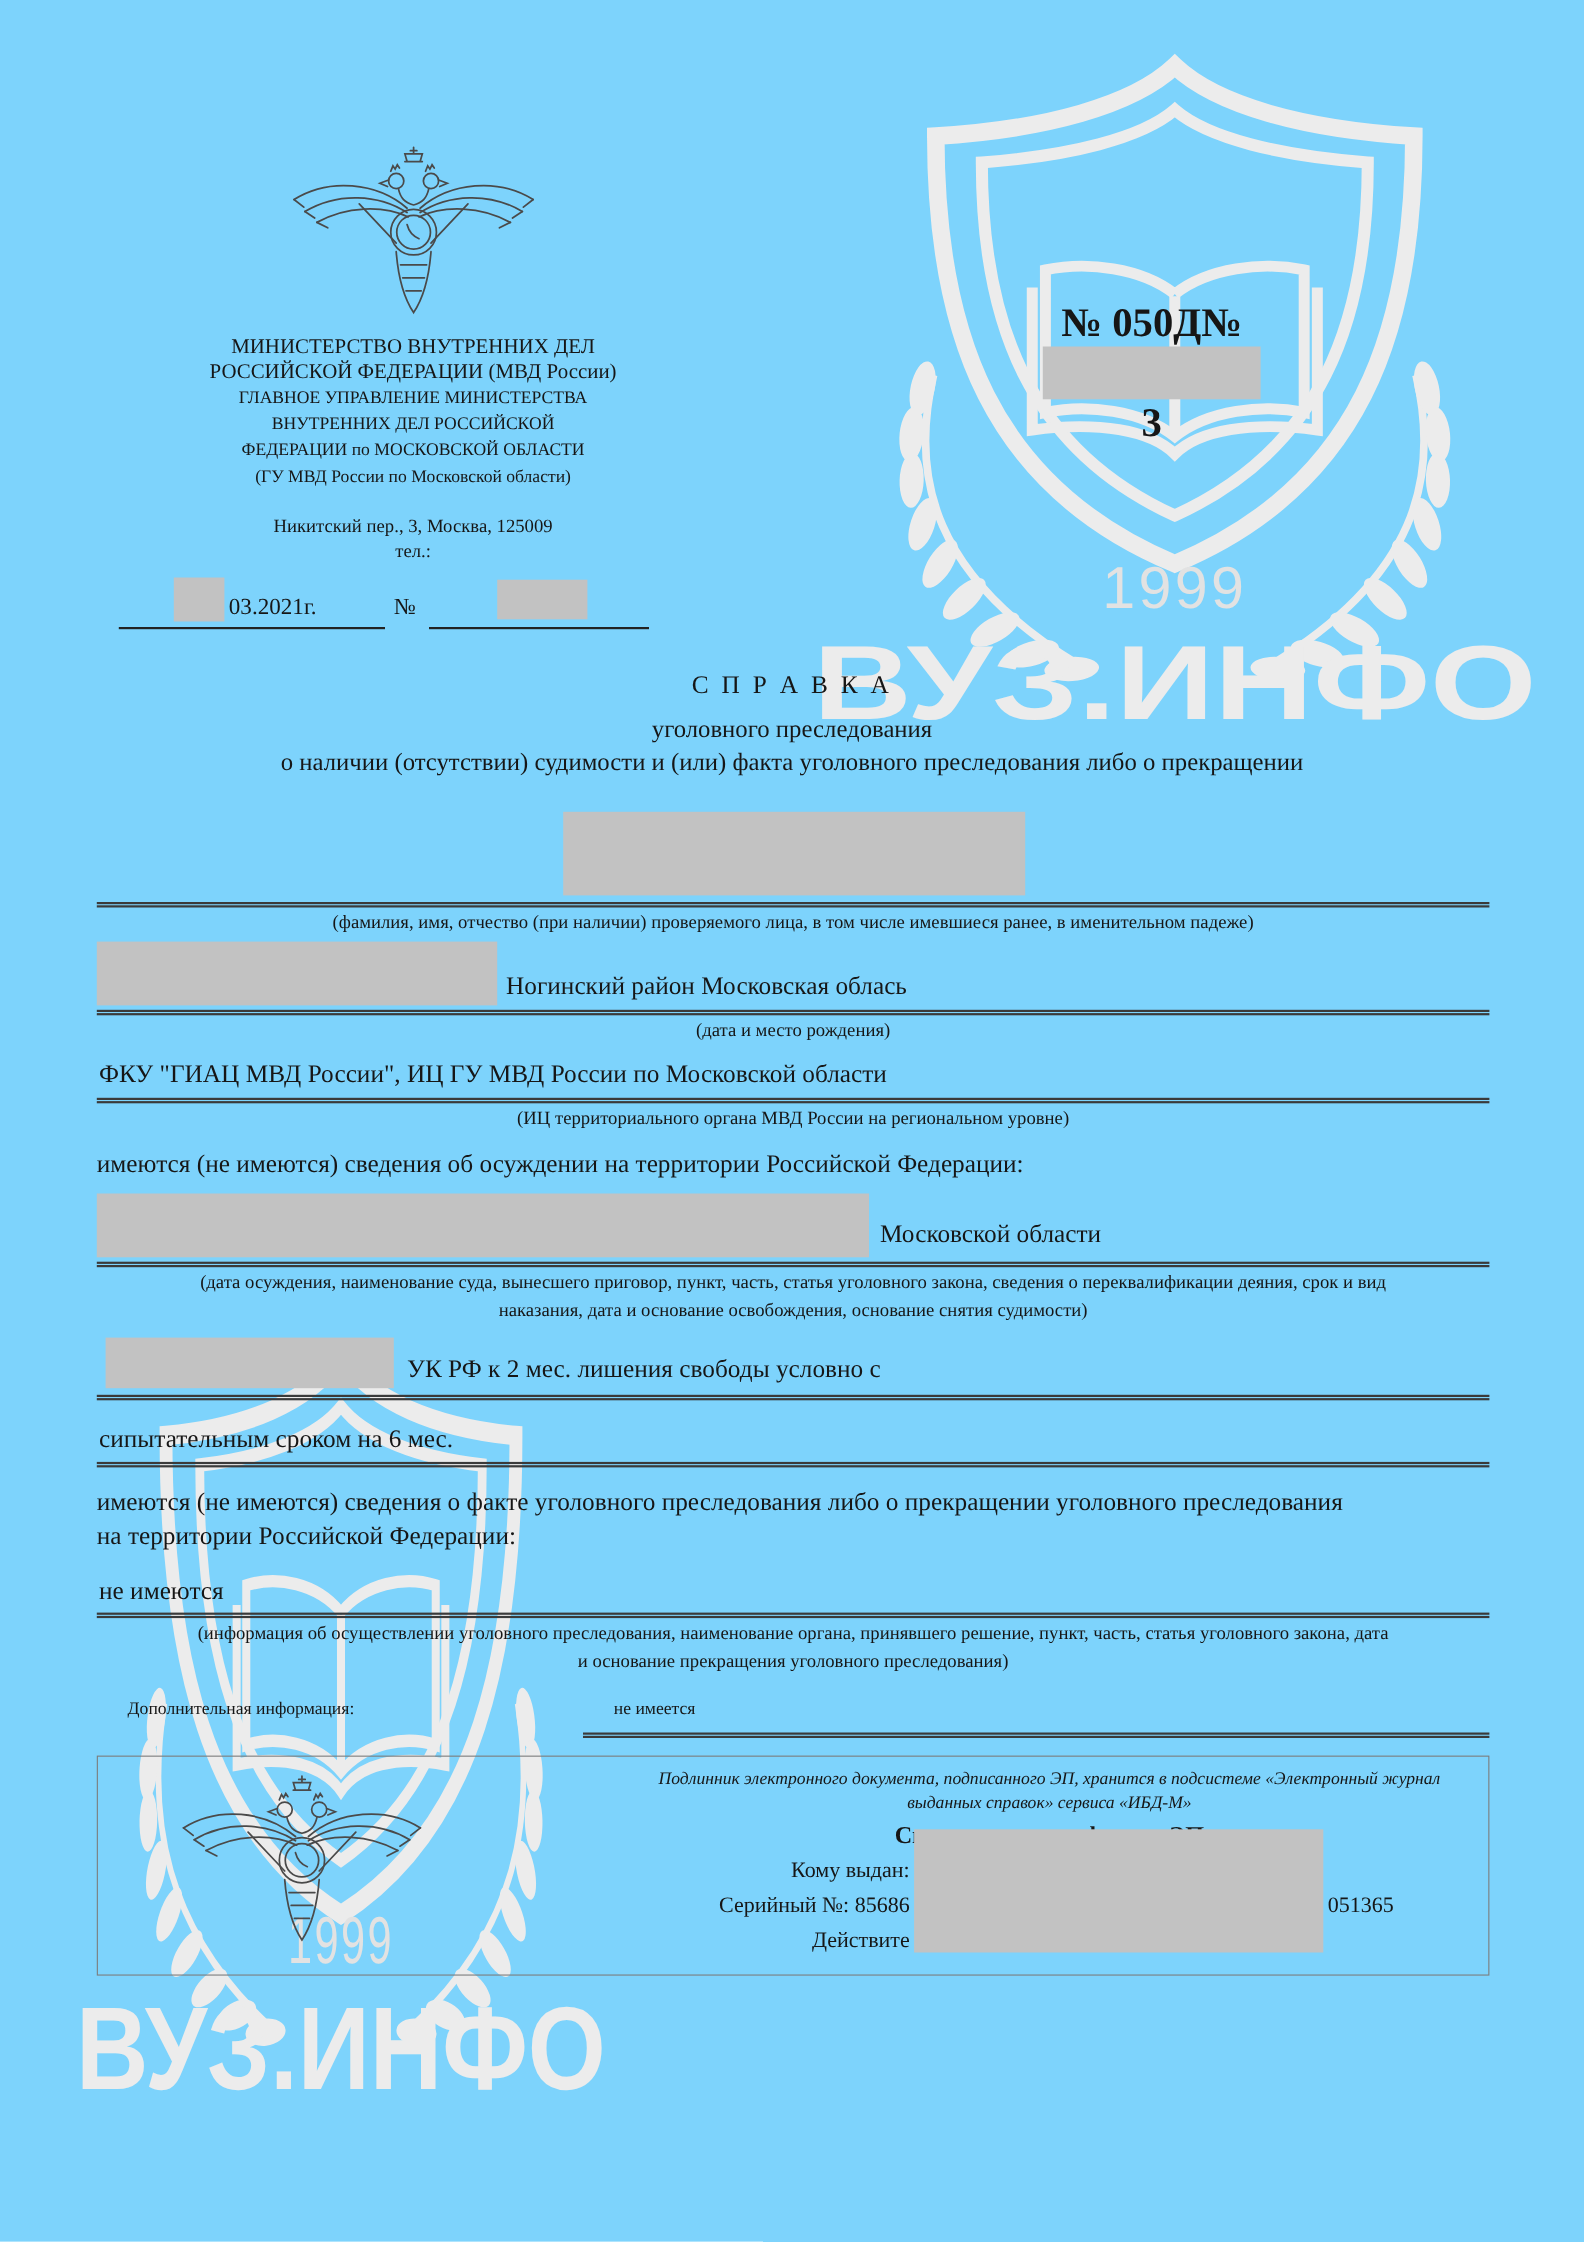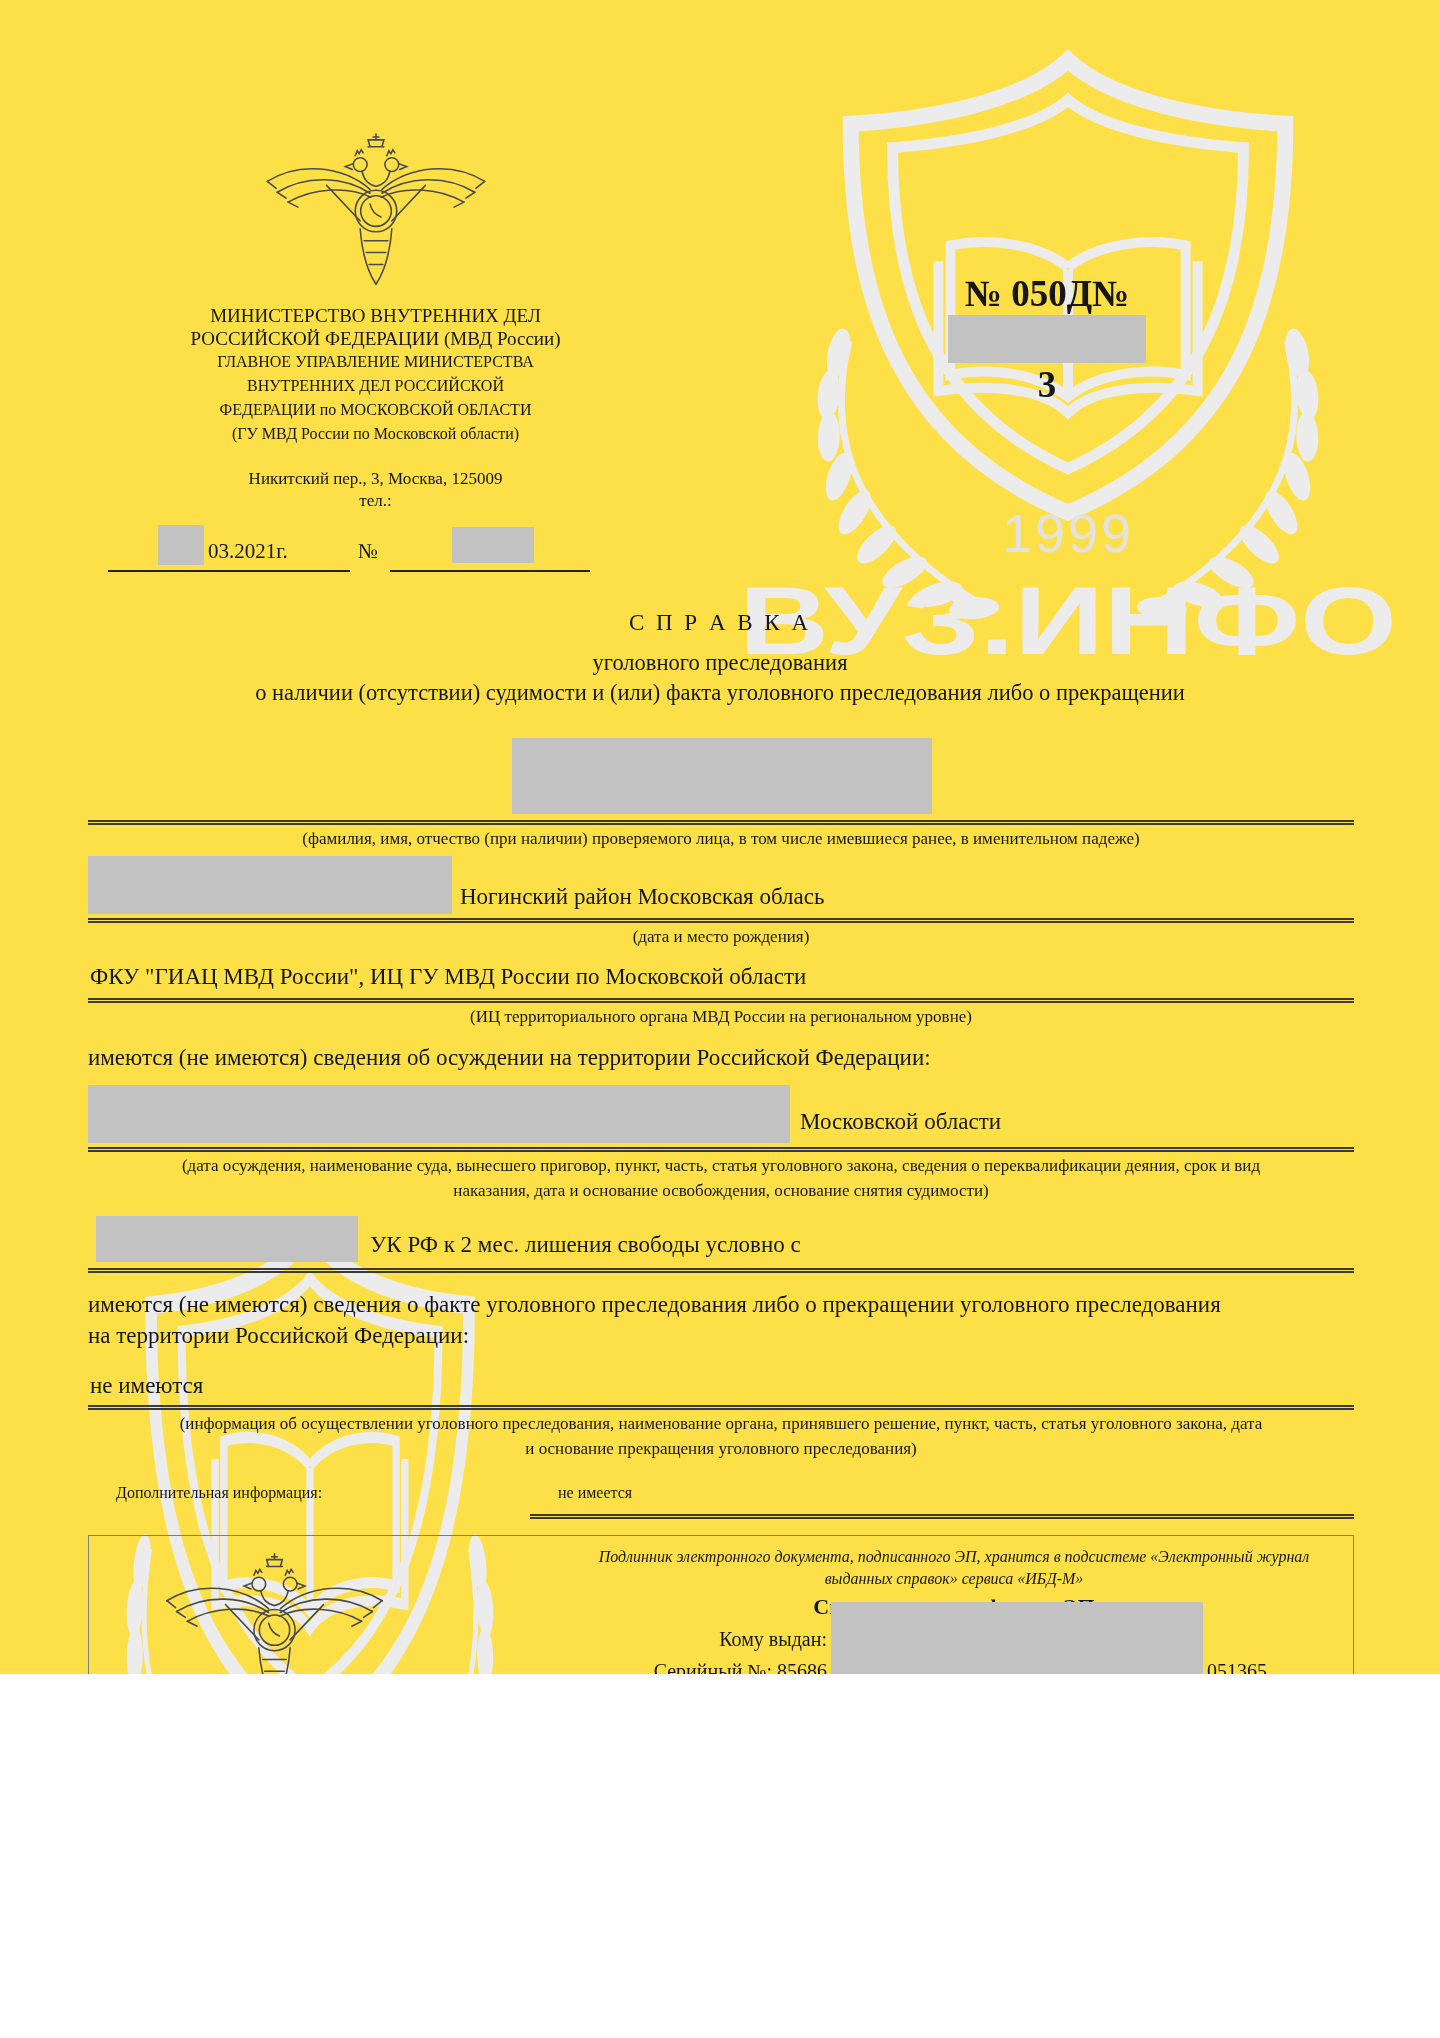--- a/index.html
+++ b/index.html
@@ -1,16 +1,16 @@
 <!DOCTYPE html>
 <html><head>
 <meta charset="utf-8">
 <style>
   html,body{margin:0;padding:0;background:#ffffff;}
-  .page{position:relative;width:1440px;height:1674px;background:#fde047;overflow:hidden;
+  .page{position:relative;width:1440px;height:2038px;background:#7dd3fc;overflow:hidden;
         font-family:"Liberation Serif","DejaVu Serif",serif;color:#161616;}
   svg text{font-family:"Liberation Sans","DejaVu Sans",sans-serif;}
 
   
   .wm{position:absolute;z-index:0;pointer-events:none;}
   .wm-tr{left:696px;top:46px;width:744px;height:618px;}
   .wm-bl{left:40px;top:1218px;width:540px;height:692px;}
 
   
   .hdr{position:absolute;left:88px;top:96px;width:575px;text-align:center;z-index:1;}
@@ -227,20 +227,23 @@
       <span class="val">Московской области</span>
     </div>
     <div class="caption">(дата осуждения, наименование суда, вынесшего приговор, пункт, часть, статья уголовного закона, сведения о переквалификации деяния, срок и вид</div>
     <div class="caption">наказания, дата и основание освобождения, основание снятия судимости)</div>
 
     <div class="frow r-sent">
       <div class="redact"></div>
       <span class="val">УК РФ к 2 мес. лишения свободы условно с</span>
     </div>
 
+    <div class="frow r-prob">
+      <span class="val">сипытательным сроком на 6 мес.</span>
+    </div>
 
     <div class="para p-pros">
       <div>имеются (не имеются) сведения о факте уголовного преследования либо о прекращении уголовного преследования</div>
       <div>на территории Российской Федерации:</div>
     </div>
 
     <div class="frow r-pros">
       <span class="val">не имеются</span>
     </div>
     <div class="caption">(информация об осуществлении уголовного преследования, наименование органа, принявшего решение, пункт, часть, статья уголовного закона, дата</div>

